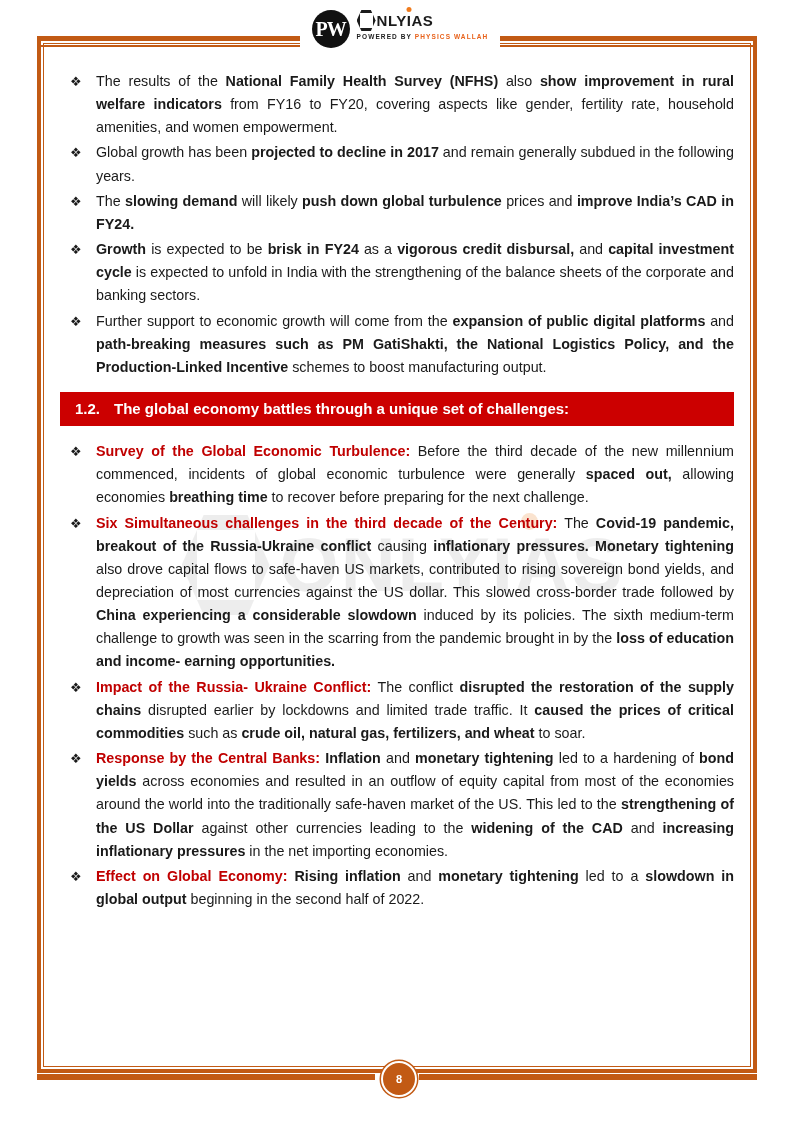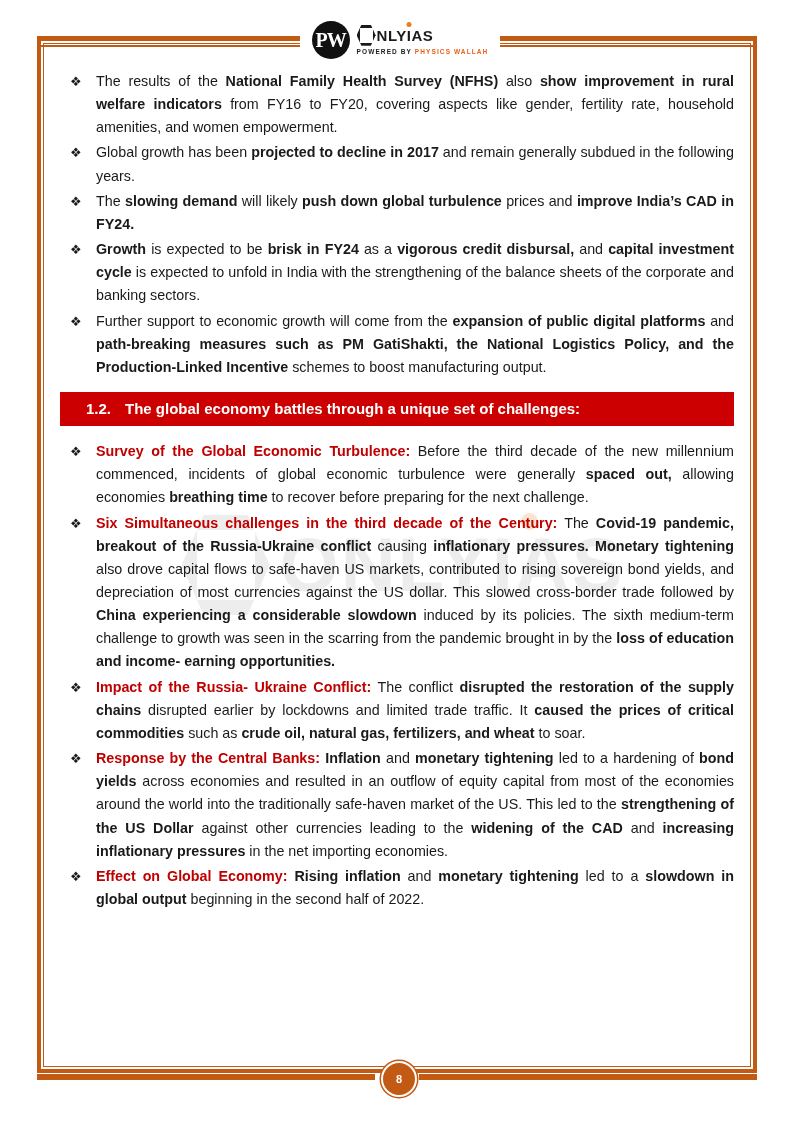--- a/index.html
+++ b/index.html
@@ -59,21 +59,20 @@
   .rule-right-bot  { left: 489px; top: 35px; width: 268px; }
 
   .logo-block {
     position: absolute;
     left: 300px;
     top: 0;
     width: 200px;
     height: 60px;
     background: #ffffff;
     display: flex;
-    align-items: center;
     justify-content: center;
     gap: 7px;
   }
   .pw-mark {
     width: 38px; height: 38px;
     border-radius: 50%;
     background: #111111;
     color: #ffffff;
     display: flex; align-items: center; justify-content: center;
     font-family: "Liberation Serif", serif;
@@ -204,21 +203,21 @@
     font-weight: bold;
   }
 
   
   .section-banner {
     margin: 13px 0 14px 0;
     background: #CC0000;
     color: #ffffff;
     font-size: 15px;
     font-weight: bold;
-    padding: 8px 14px 9px 26px;
+    padding: 8px 14px 9px 15px;
     box-sizing: border-box;
     width: 674px;
     position: relative;
     z-index: 3;
   }
   .section-banner .sec-num { margin-right: 14px; }
 
   
   .footer {
     position: absolute;

